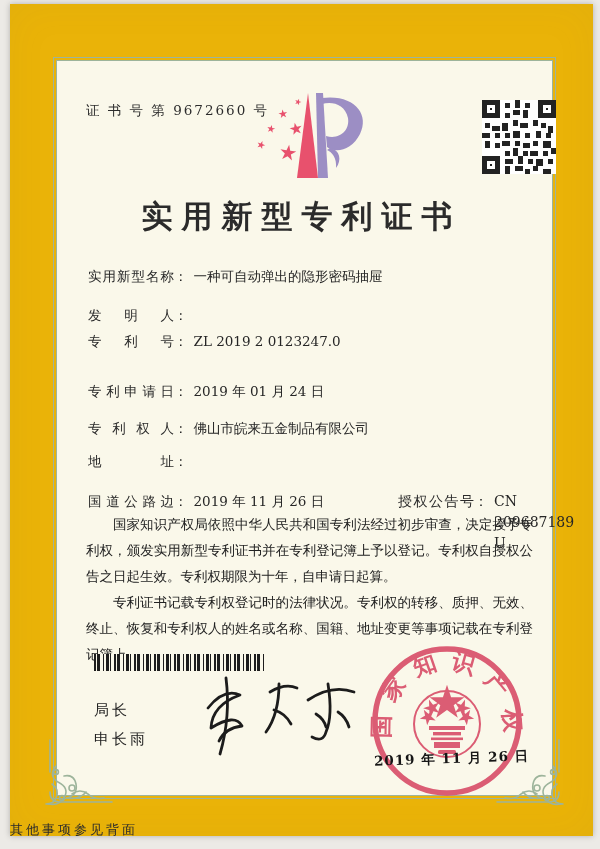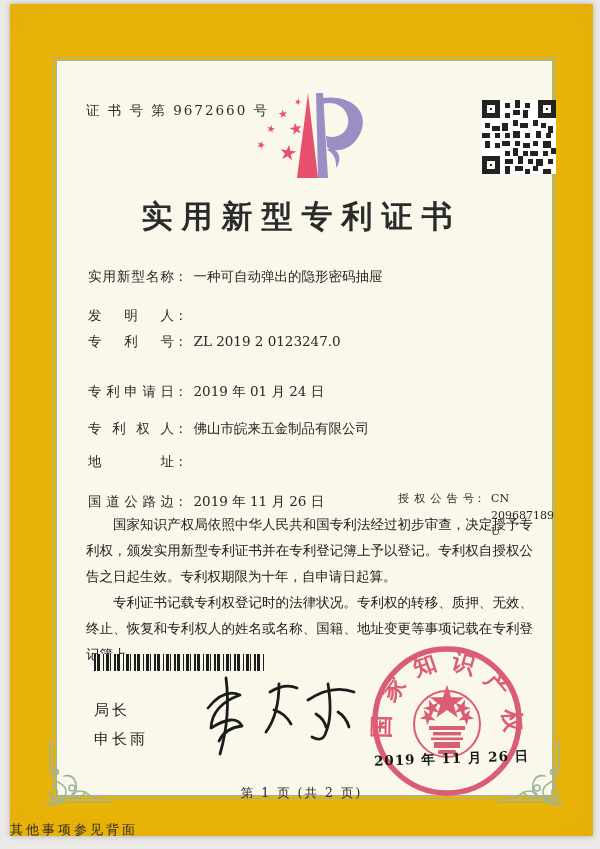--- a/index.html
+++ b/index.html
@@ -35,21 +35,21 @@
     position:absolute; left:78px; right:64px;
     display:flex; align-items:flex-start;
     font-size:13.5px; color:#262626; line-height:1.5;
   }
   .row .lbl {
     display:inline-block; width:86px; flex:none;
     text-align:justify; text-align-last:justify; color:#2b2b2b;
   }
   .row .colon { flex:none; margin-right:6px; }
   .row .val { flex:1; }
-  .grant-no { position:absolute; left:310px; top:0; display:flex; font-size:11px; }
+  .grant-no { position:absolute; left:310px; top:0; display:flex; font-size:14px; }
   .grant-no .lbl { width:76px; }
   .paragraphs {
     position:absolute; left:76px; right:60px; top:508px;
     font-size:13.5px; color:#222; line-height:1.92;
     text-align:justify;
   }
   .paragraphs p { text-indent:2em; }
   .barcode {
     position:absolute; left:84px; top:650px; width:172px; height:17px;
     background:repeating-linear-gradient(90deg,
@@ -277,15 +277,14 @@
       <use href="#sstar" transform="translate(98,75) scale(3.2) rotate(30)"></use>
       <rect x="61" y="84" width="36" height="4" stroke="none"></rect>
       <rect x="65" y="90" width="28" height="3.4" stroke="none"></rect>
       <rect x="63" y="95.5" width="32" height="2.6" stroke="none"></rect>
       <path d="M66 100 h26 v6 h-26 z" stroke="none"></path>
       <rect x="70" y="108" width="18" height="4" rx="1.5" stroke="none"></rect>
     </g>
   </svg>
   <div class="seal-date">2019 年 11 月 26 日</div>
 
-  <div class="page-number">第 1 页 (共 2 页)</div>
   <div class="back-note">其他事项参见背面</div>
 </div>
 
 </body></html>

